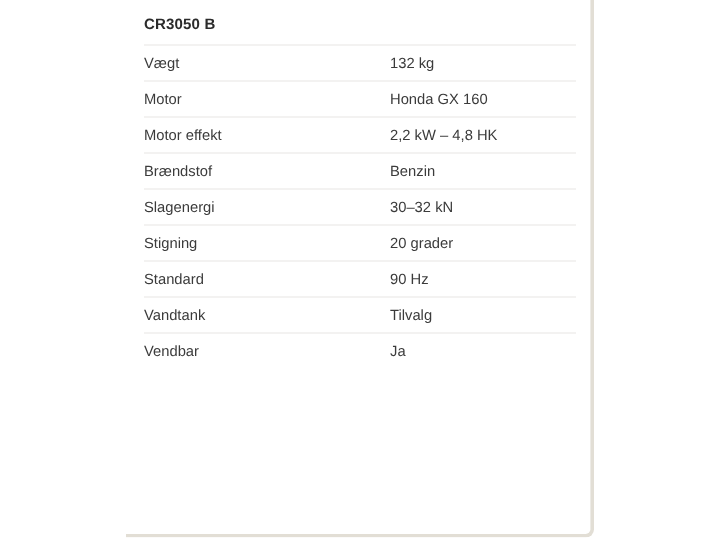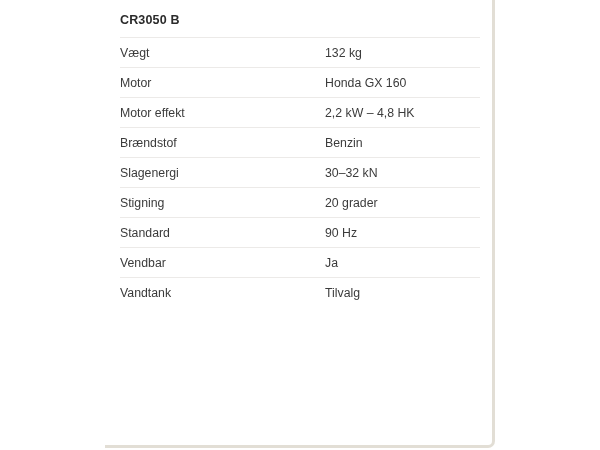--- a/index.html
+++ b/index.html
@@ -102,24 +102,24 @@
           </tr>
           <tr>
             <td class="spec-label">Stigning</td>
             <td class="spec-value">20 grader</td>
           </tr>
           <tr>
             <td class="spec-label">Standard</td>
             <td class="spec-value">90 Hz</td>
           </tr>
           <tr>
+            <td class="spec-label">Vandtank</td>
+            <td class="spec-value">Tilvalg</td>
+          </tr>
+          <tr>
             <td class="spec-label">Vendbar</td>
             <td class="spec-value">Ja</td>
-          </tr>
-          <tr>
-            <td class="spec-label">Vandtank</td>
-            <td class="spec-value">Tilvalg</td>
           </tr>
         </tbody>
     </table>
 
   </div>
 </div>
 
 </body></html>

